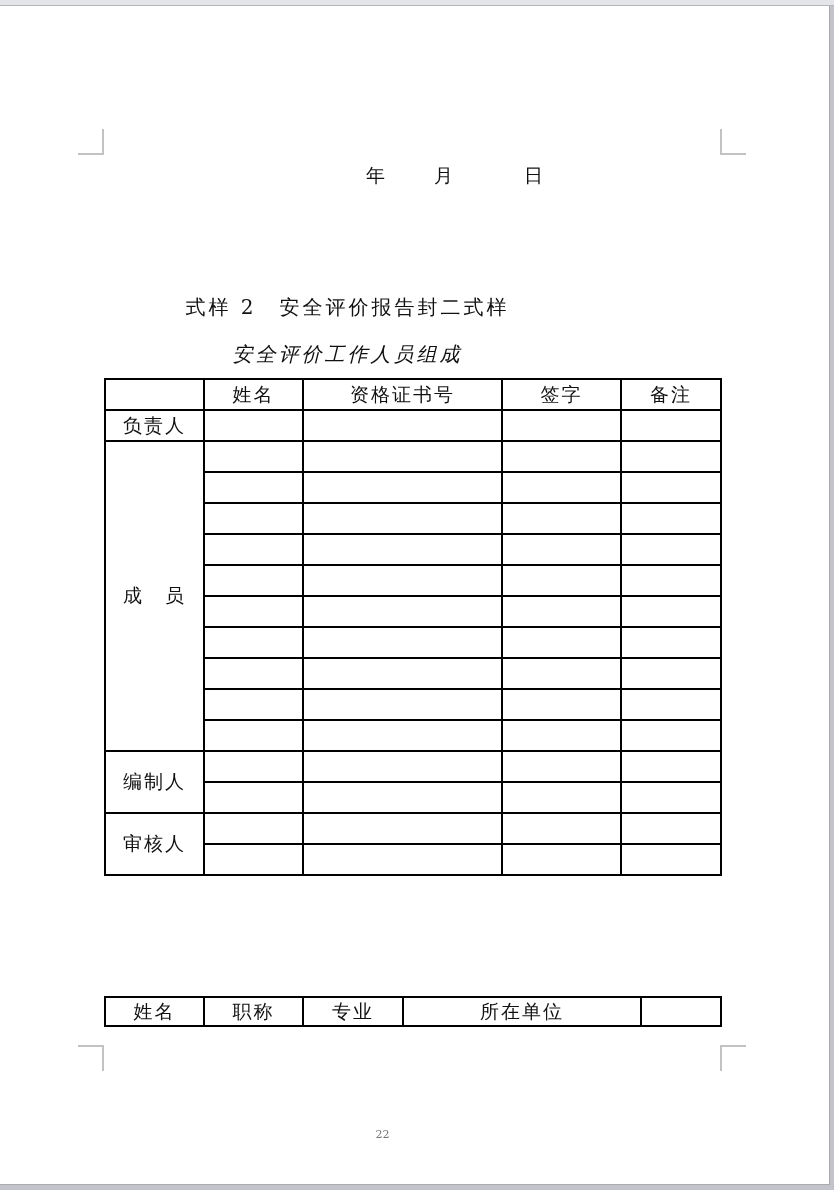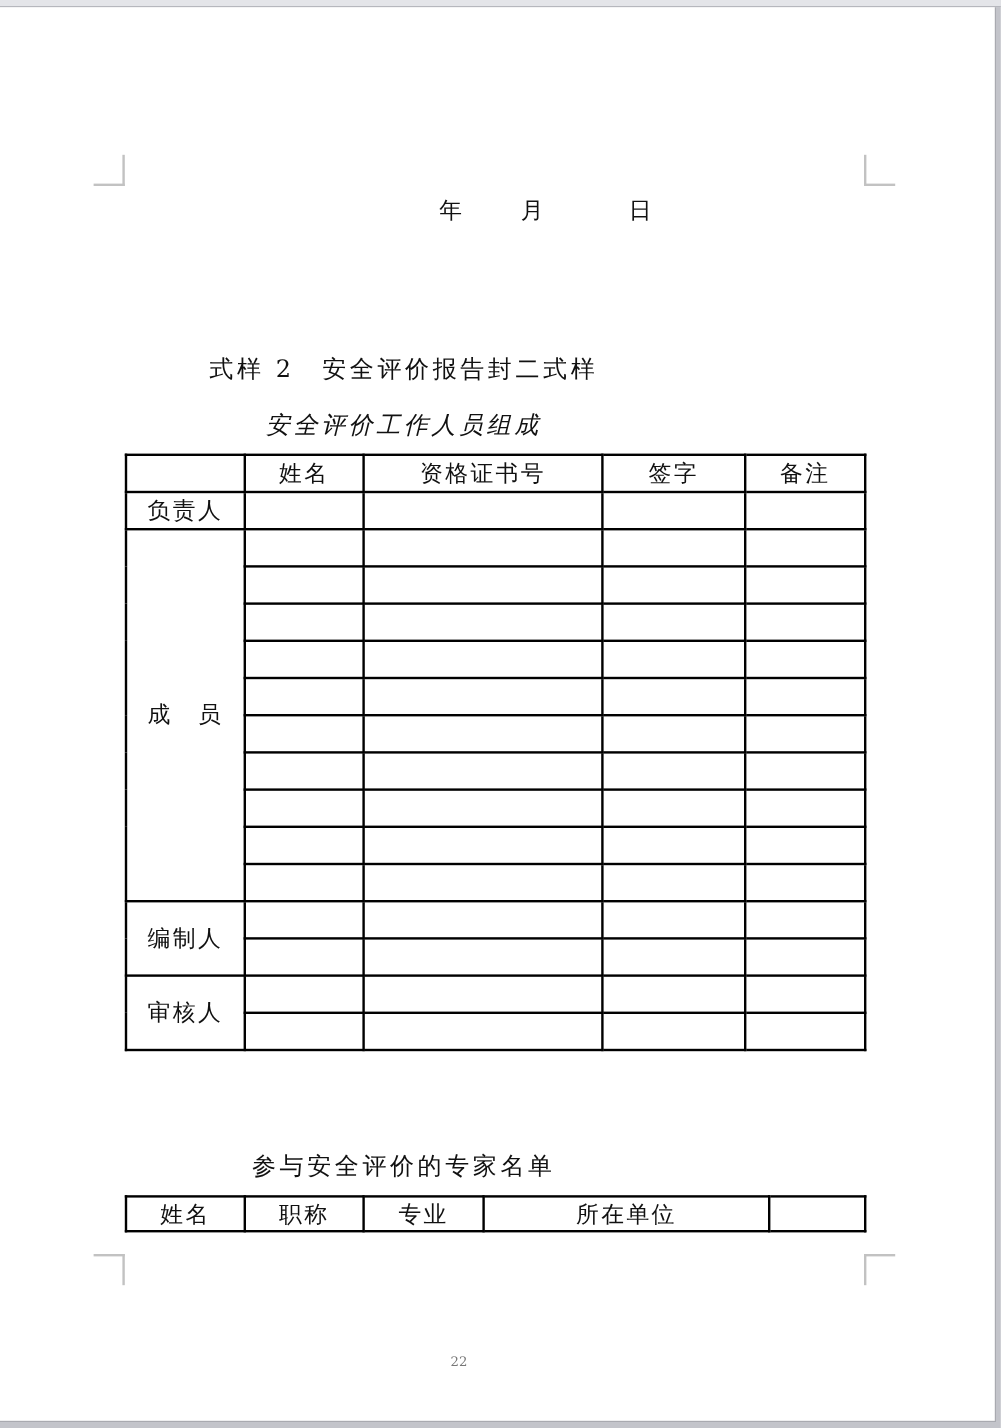--- a/index.html
+++ b/index.html
@@ -16,21 +16,21 @@
   }
   .crop { position: absolute; width: 24px; height: 24px; border-color: #c2c2c2; border-style: solid; border-width: 0; }
   .crop.tl { left: 78px; top: 123px; border-right-width: 2px; border-bottom-width: 2px; }
   .crop.tr { left: 720px; top: 123px; border-left-width: 2px; border-bottom-width: 2px; }
   .crop.bl { left: 78px; top: 1039px; border-right-width: 2px; border-top-width: 2px; }
   .crop.br { left: 720px; top: 1039px; border-left-width: 2px; border-top-width: 2px; }
 
   .date-line { position: absolute; top: 157px; left: 0; width: 829px; height: 30px; font-size: 19px; }
   .date-line span { position: absolute; top: 0; }
 
-  .heading { position: absolute; left: 1px; width: 671px; text-align: center; font-size: 20px; letter-spacing: 3px; }
+  .heading { position: absolute; left: 12px; width: 671px; text-align: center; font-size: 20px; letter-spacing: 3px; }
   .heading.h1 { top: 288px; }
   .heading.h2 { top: 335px; font-style: italic; }
   .heading.h3 { top: 952px; }
 
   table.staff, table.experts {
     position: absolute; border-collapse: collapse; table-layout: fixed;
     font-size: 19px; letter-spacing: 2px;
   }
   table.staff { left: 104px; top: 372px; width: 616px; }
   table.staff td { border: 2px solid #000; height: 29px; padding: 0; text-align: center; vertical-align: middle; }
@@ -165,21 +165,20 @@
         </tr>
         <tr>
           <td></td>
           <td></td>
           <td></td>
           <td></td>
         </tr>
       </tbody>
   </table>
 
-  <div class="heading h3">参与安全评价的专家名单</div>
 
   <table class="experts">
     <colgroup>
       <col style="width:99px">
         <col style="width:99px">
         <col style="width:100px">
         <col style="width:238px">
         <col style="width:80px">
     </colgroup>
     <tbody>

